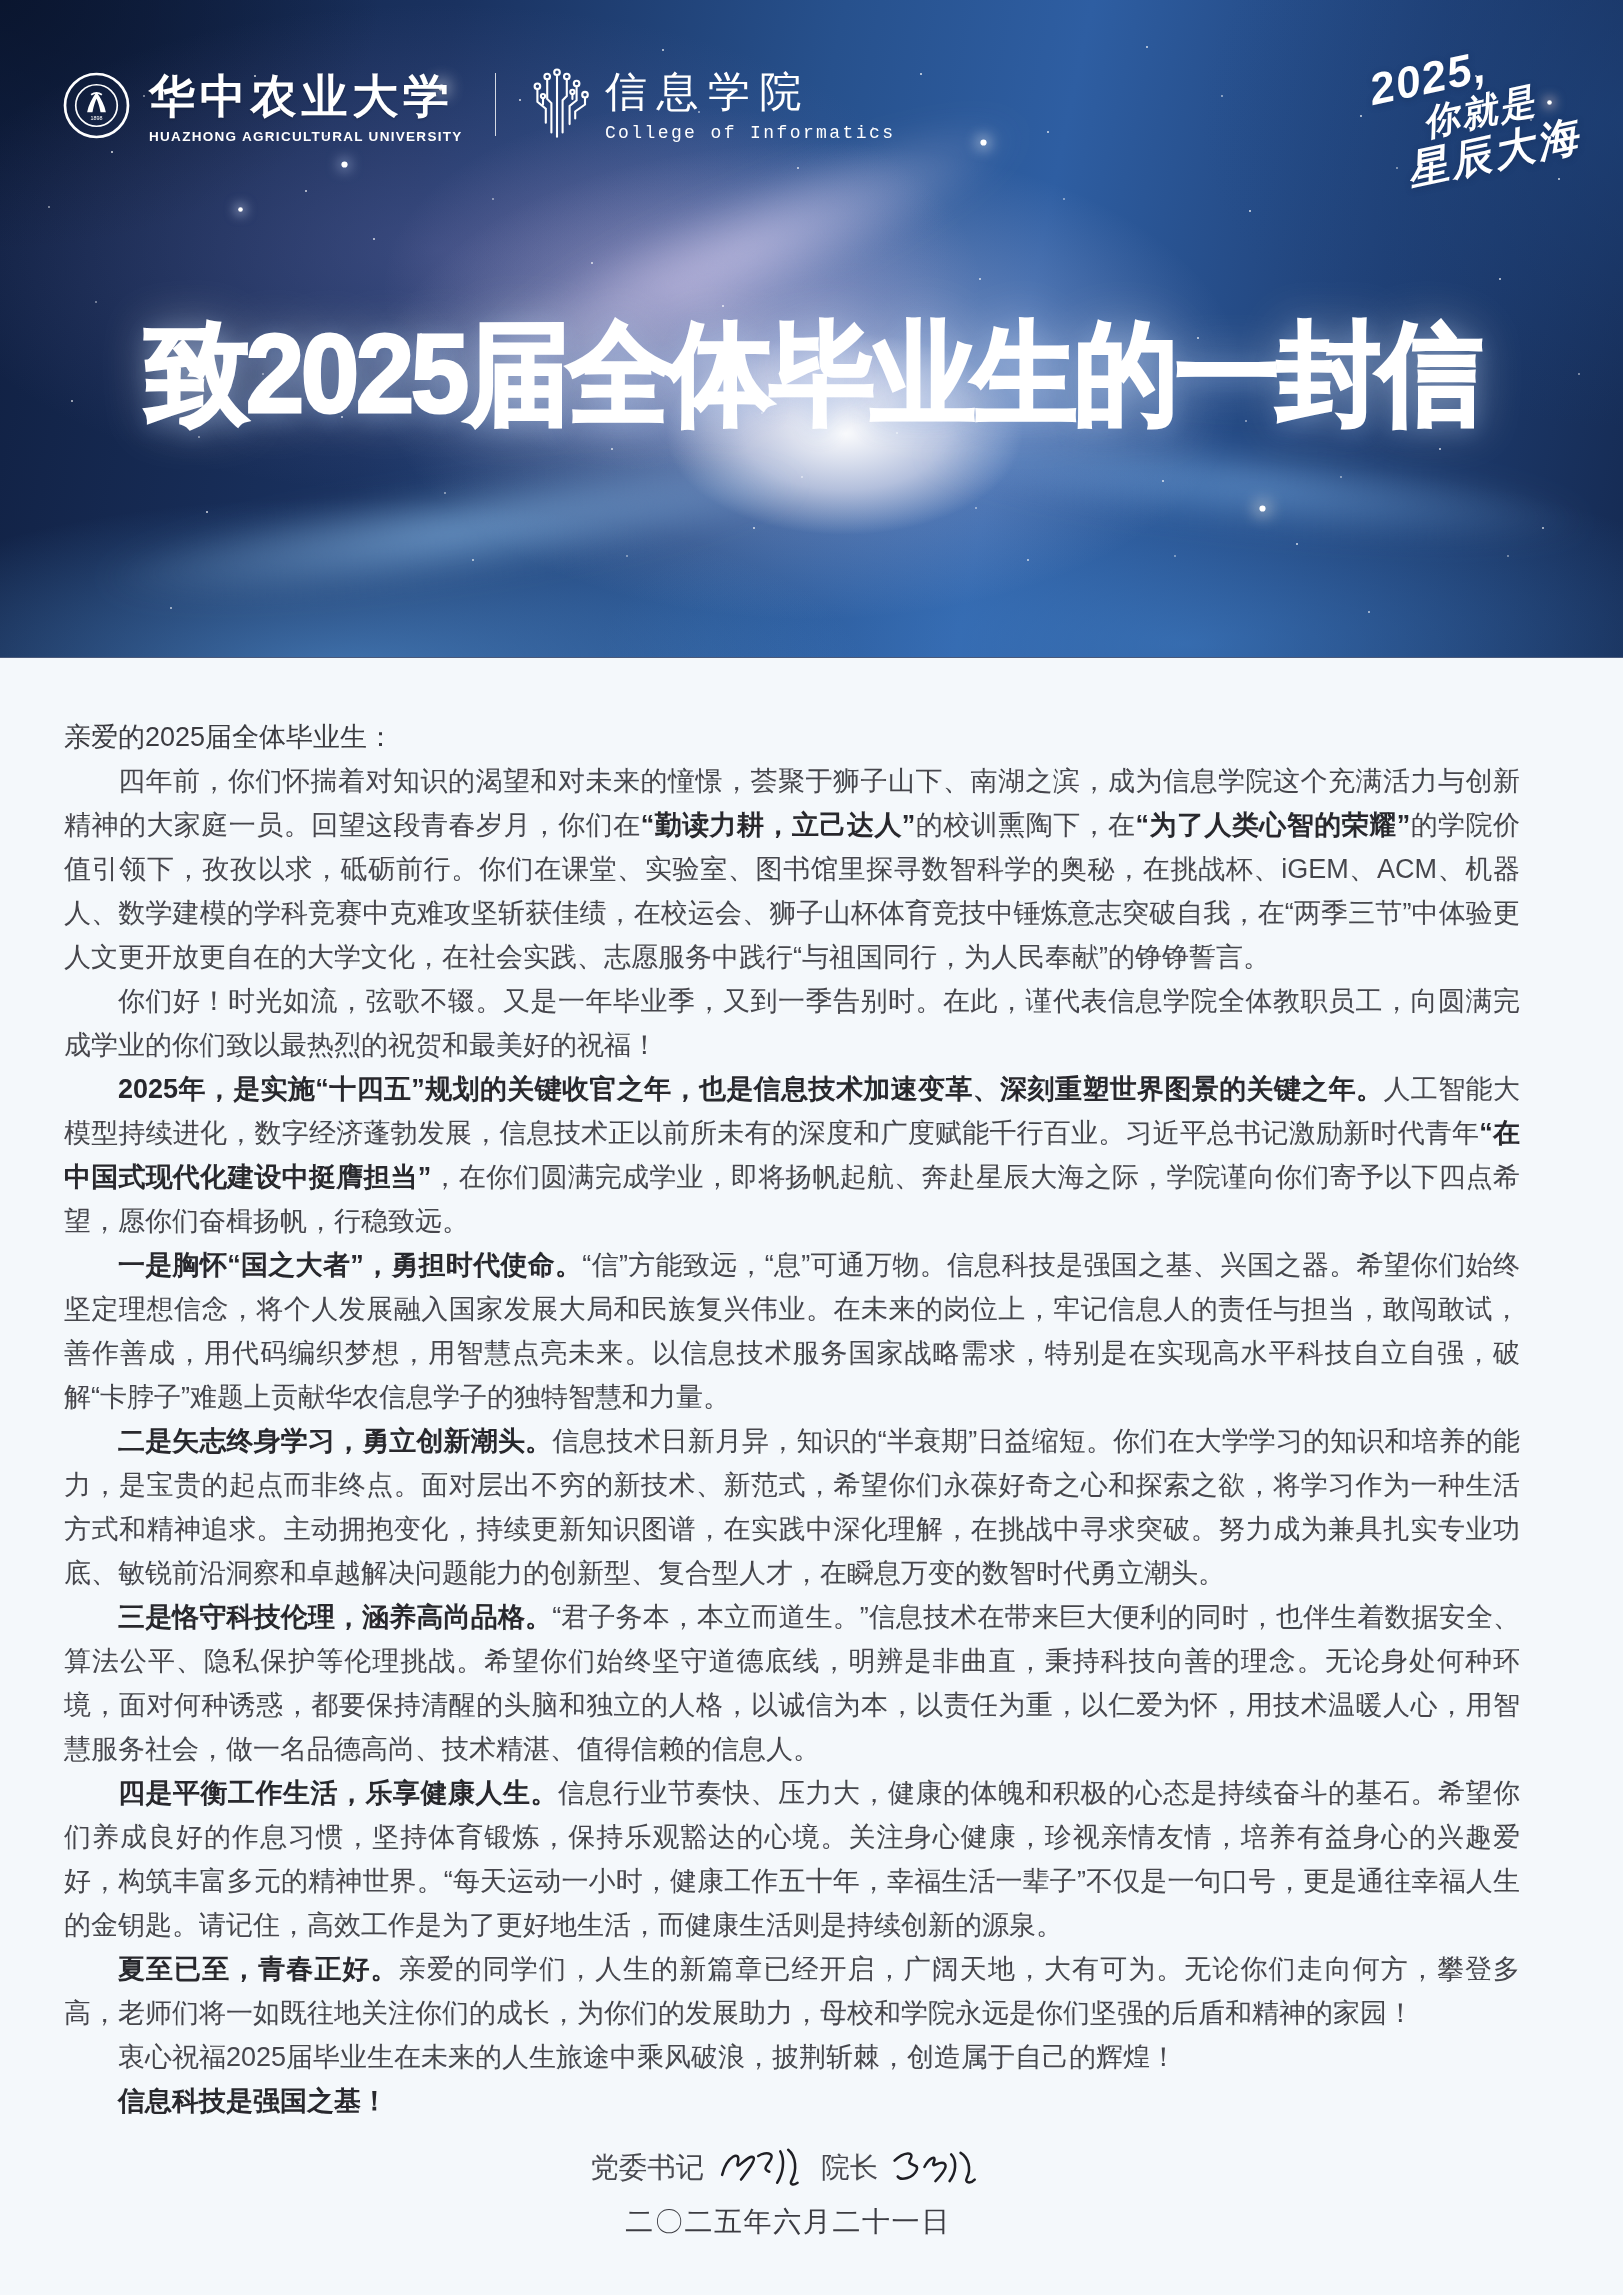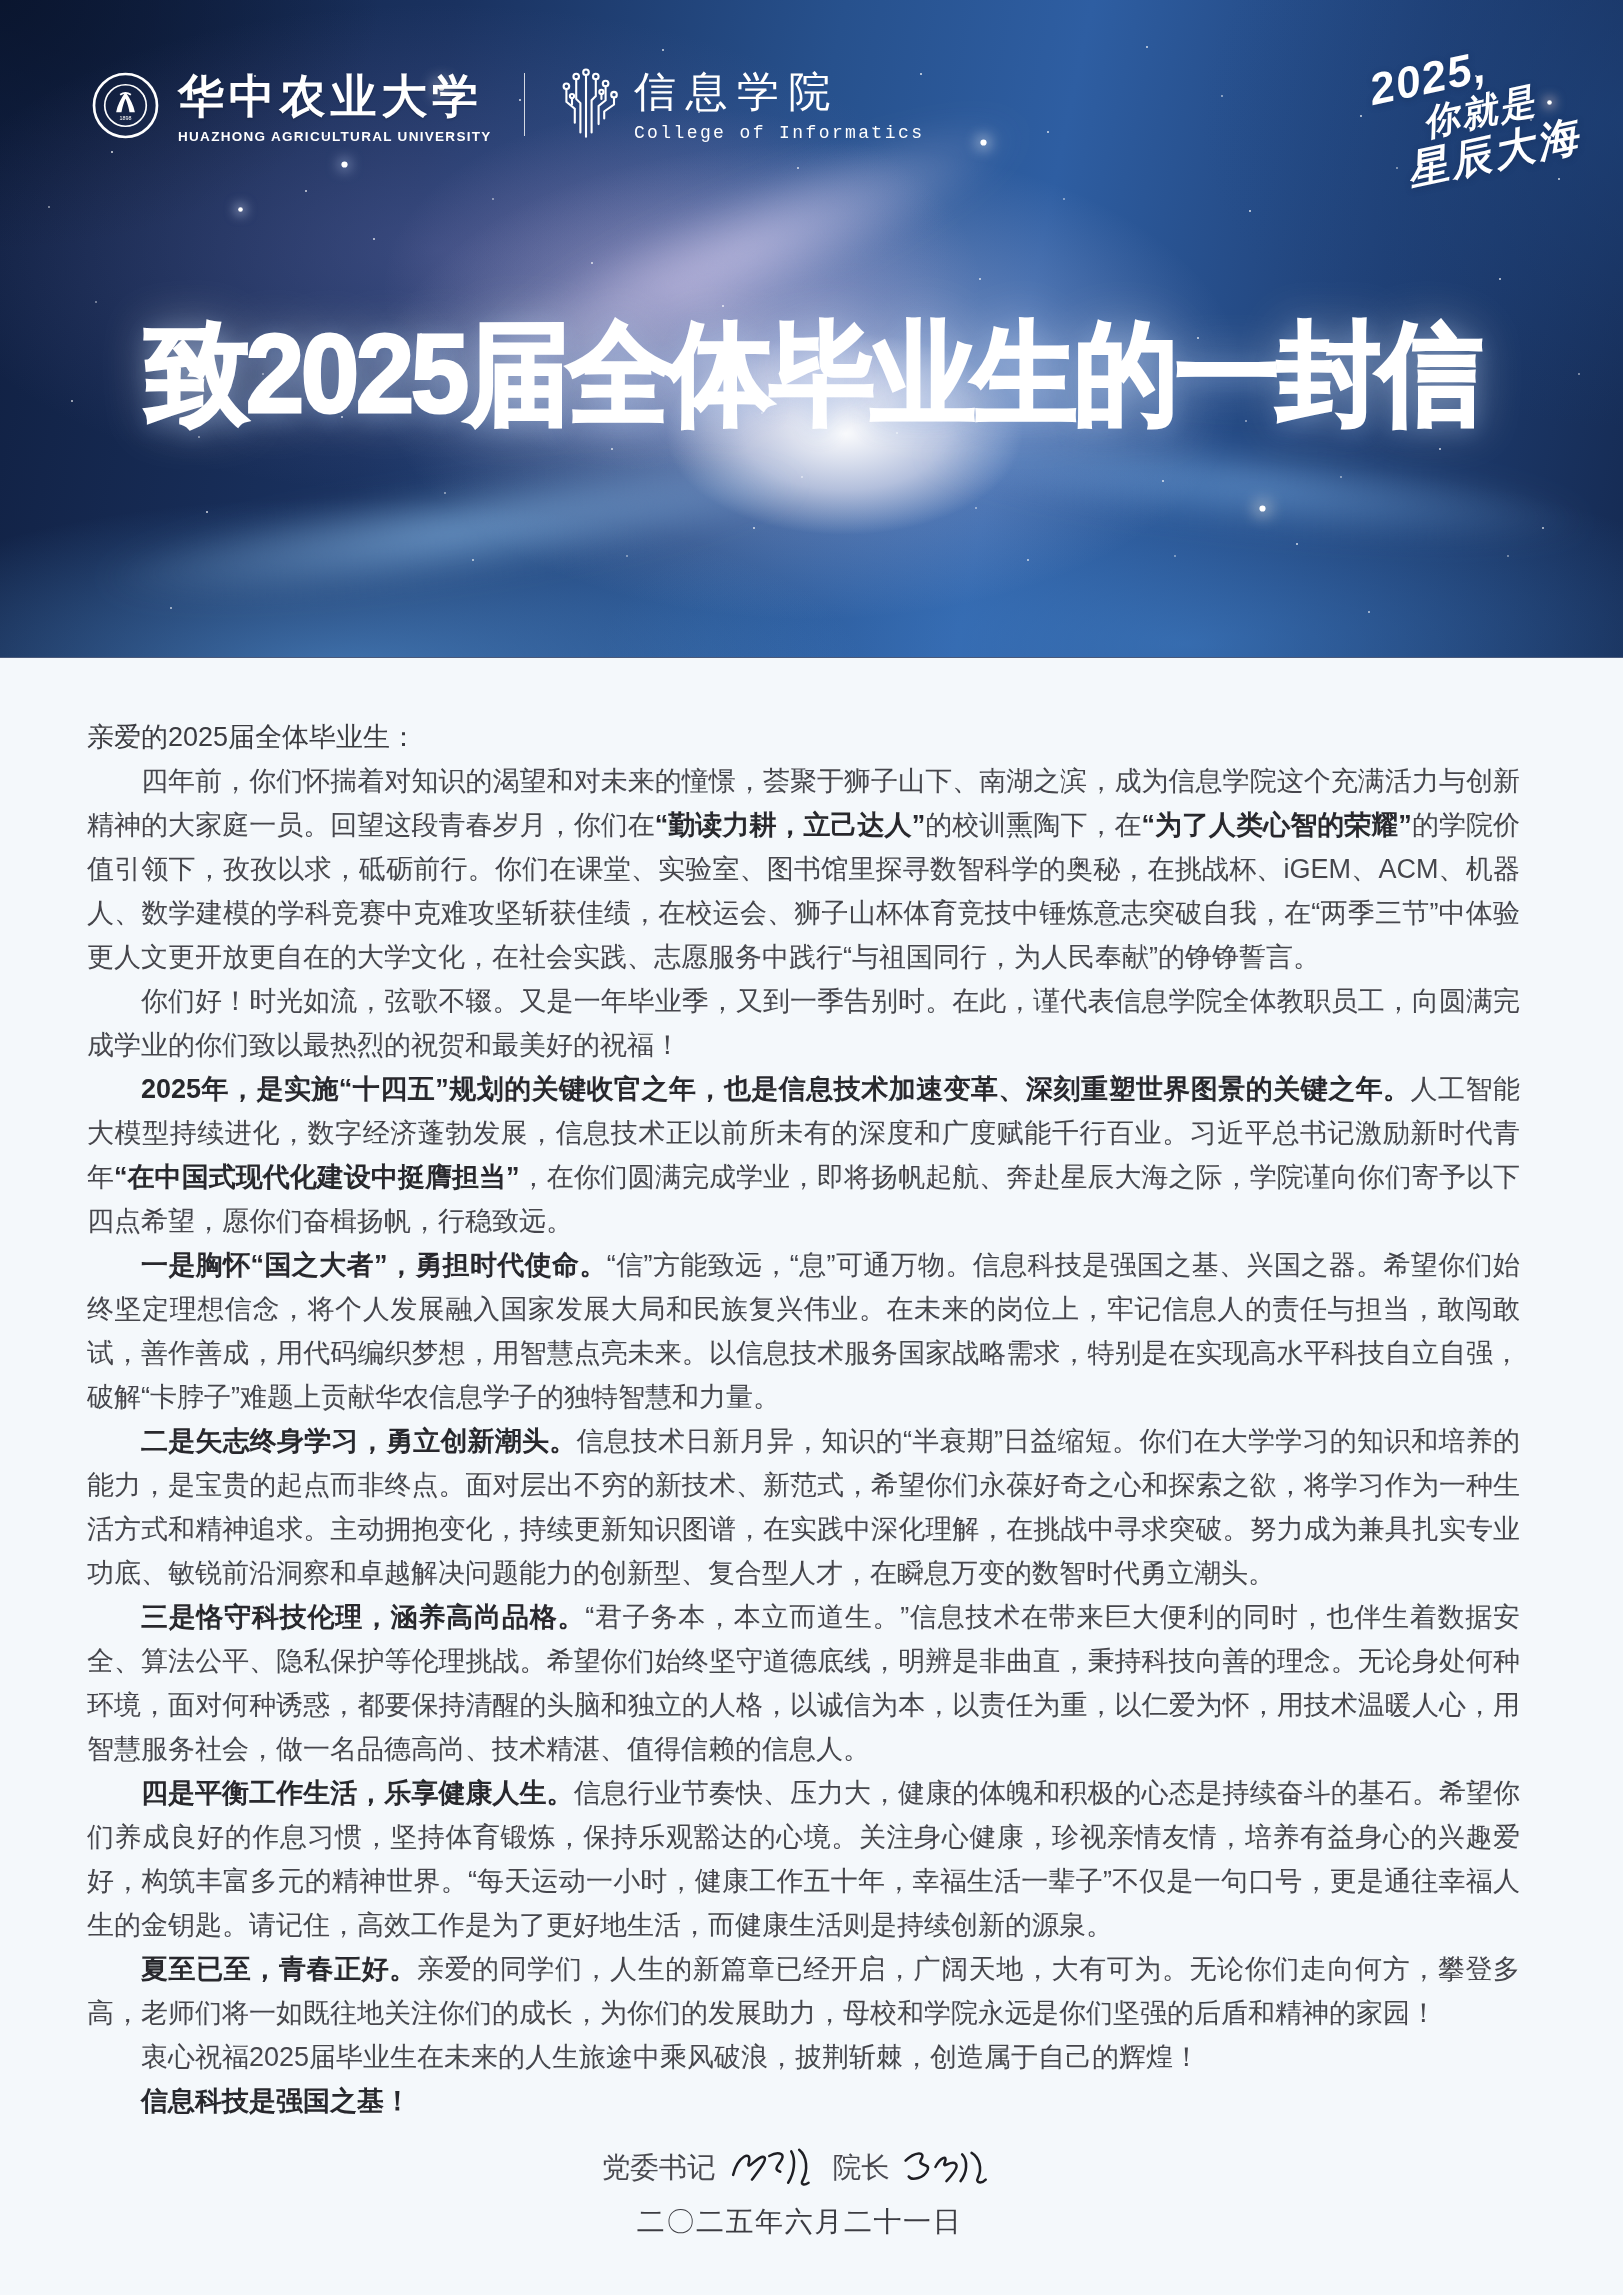--- a/index.html
+++ b/index.html
@@ -56,21 +56,21 @@
     48px 206px 0 0 rgba(255,255,255,.5),1578px 373px 0 0 rgba(255,255,255,.5),555px 365px 0 0 rgba(255,255,255,.5),
     1245px 420px 0 0 rgba(255,255,255,.5);}
   .stars-glow{position:absolute;left:0;top:0;width:3.2px;height:3.2px;border-radius:50%;background:transparent;
     box-shadow:440px 86px 0 1.6px #ffffff,440px 86px 16px 5.6px rgba(255,255,255,.65),
     982px 141px 0 1.6px #ffffff,982px 141px 14.3px 4.8px rgba(255,255,255,.6),
     343px 163px 0 1.6px #ffffff,343px 163px 12.7px 4px rgba(210,225,255,.6),
     1261px 507px 0 1.6px #ffffff,1261px 507px 16px 5.6px rgba(255,245,230,.6),
     1548px 101px 0 0.8px #ffffff,1548px 101px 11px 4px rgba(255,220,210,.55),
     239px 208px 0 0.8px #ffffff,239px 208px 11px 4px rgba(220,230,255,.55);}
 
-  .brand-bar{position:absolute;left:92px;top:67px;display:flex;align-items:flex-start;color:#fff;}
+  .brand-bar{position:absolute;left:63px;top:67px;display:flex;align-items:flex-start;color:#fff;}
   .seal{width:67px;height:67px;flex:0 0 auto;margin-top:4.8px;}
   .univ-block{margin-left:19px;}
   .univ-name{font-size:46px;font-weight:700;letter-spacing:4.8px;line-height:1;margin-top:6.3px;text-shadow:0 0.8px 2.4px rgba(0,0,0,.25);}
   .univ-en{font-size:13.5px;font-weight:700;letter-spacing:1.3px;margin-top:9.5px;}
   .brand-divider{width:1.6px;height:63px;background:rgba(255,255,255,.8);margin:6.3px 33px 0 32px;}
   .college-block{display:flex;align-items:flex-start;}
   .college-logo{width:63px;height:75px;flex:0 0 auto;}
   .college-text{margin-left:12.7px;}
   .college-name{font-size:42px;font-weight:500;letter-spacing:9.5px;line-height:1;margin-top:4px;}
   .college-en{font-size:18px;font-weight:400;letter-spacing:2.4px;margin-top:9.5px;font-family:"Liberation Mono","DejaVu Sans Mono",monospace;}
@@ -85,21 +85,21 @@
   .banner-title{
     position:absolute;left:0;top:300px;width:100%;text-align:center;color:#fff;
     font-size:111px;font-weight:900;letter-spacing:-3.2px;white-space:nowrap;
     transform:scaleX(.94);
     -webkit-text-stroke:3.2px #ffffff;
     text-shadow:0 0 48px rgba(255,255,255,.55),0 4.8px 24px rgba(110,150,215,.45);
   }
 
   
   .letter{
-    padding:57px 104px 0 87px;
+    padding:57px 104px 0 64px;
     font-size:27px;line-height:44px;color:#46464c;text-align:justify;
   }
   .salutation{margin:0;color:#3b3b40;}
   .letter p.para{margin:0;text-indent:2em;}
   .letter span.b{font-weight:700;color:#28282d;}
 
   .sign-block{display:flex;flex-direction:column;align-items:center;padding-right:8px;margin-top:22px;}
   .sign-inner{text-align:center;}
   .sign-line{display:flex;align-items:center;gap:9.5px;font-size:28.5px;color:#4a4a50;}
   .sig-svg{height:44px;width:98px;display:block;}

